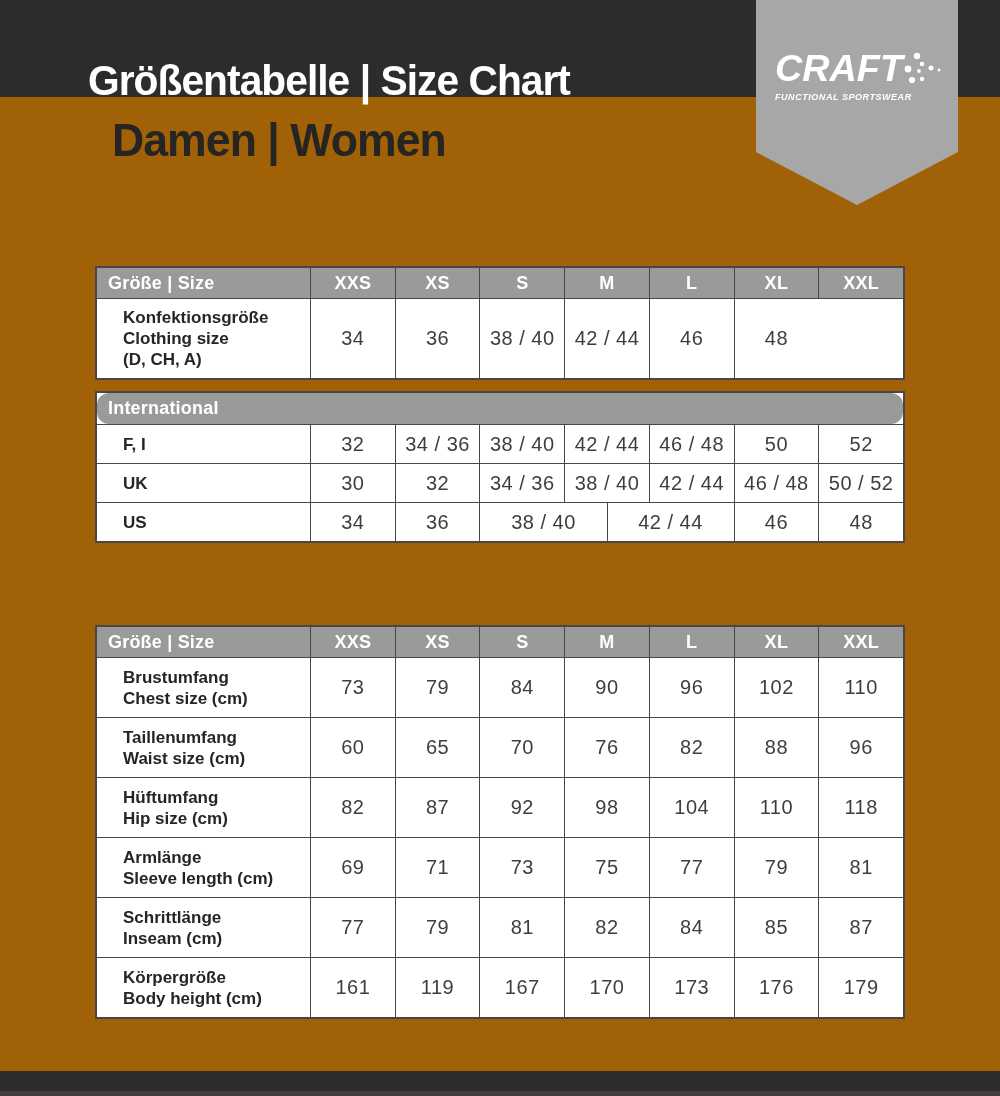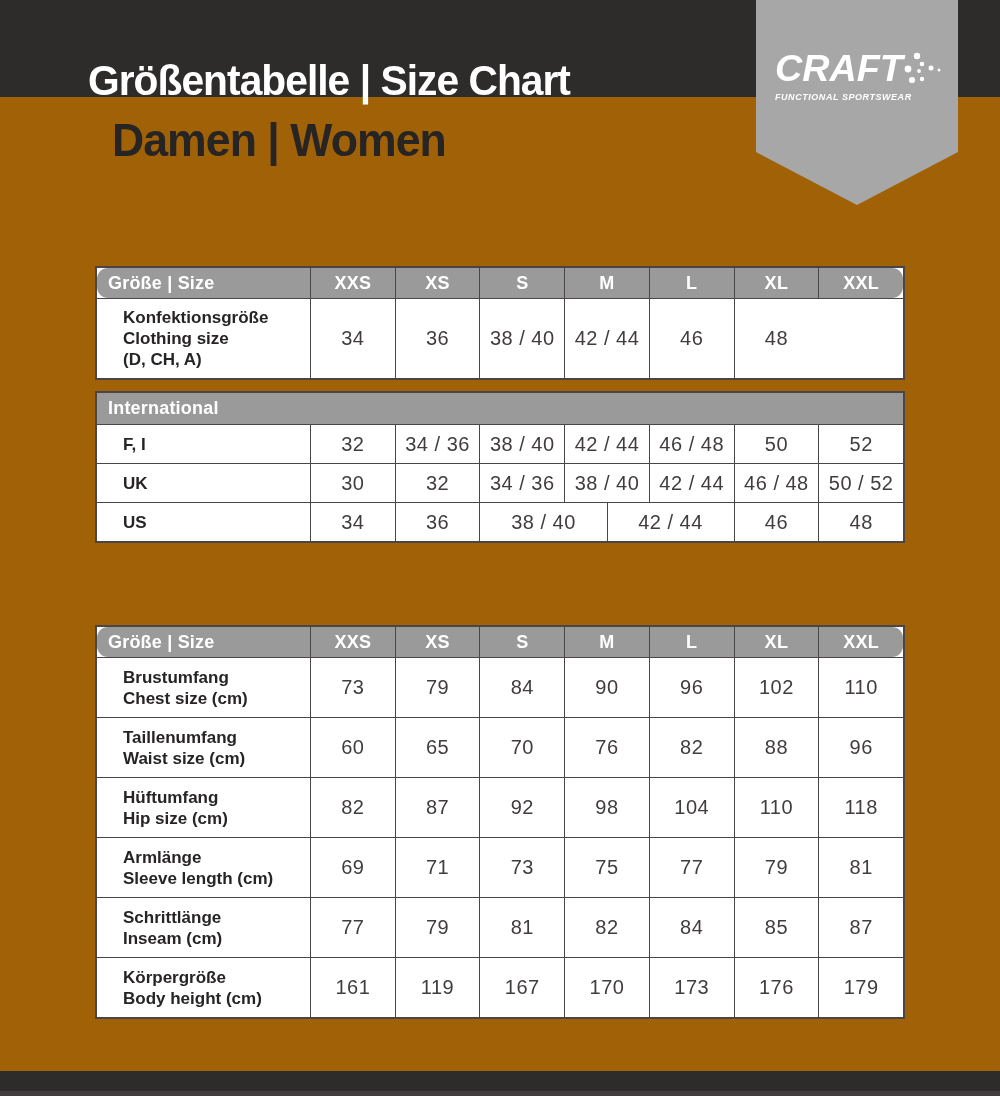--- a/index.html
+++ b/index.html
@@ -33,23 +33,23 @@
   }
   .dots{position:absolute;left:148px;top:49px;}
   
   .block{position:absolute;left:95px;width:810px;border:2px solid #4a4647;box-sizing:border-box;background:#fff;}
   .block-a{top:266px;}
   .block-b{top:391px;}
   .block-c{top:625px;}
   .grid-row{display:grid;grid-template-columns:213px repeat(14,1fr);align-items:center;box-sizing:border-box;}
   .grid-row + .grid-row{border-top:1.5px solid #4a4647;}
   .grid-row > div + div{border-left:1.5px solid #4a4647;align-self:stretch;display:flex;align-items:center;justify-content:center;}
-  .h-head{height:30px;border-radius:11px;}
+  .h-head{height:30px;}
   .h-big{height:80px;}
-  .h-int{height:31px;}
+  .h-int{height:31px;border-radius:12px;}
   .h-mid{height:39px;}
   .h-data{height:60px;}
   .gray{background:#9a9a9a;}
   .hlabel{color:#ffffff;font-weight:bold;font-size:18px;padding-left:11px;letter-spacing:.2px;}
   .hsize{color:#ffffff;font-weight:bold;font-size:18px;text-align:center;letter-spacing:.3px;}
   .rlabel{font-weight:bold;font-size:17px;color:#272425;padding-left:26px;line-height:21px;}
   .val{font-size:20px;color:#413d3e;text-align:center;letter-spacing:.5px;}
   .s2{grid-column:span 2;}
   .s3{grid-column:span 3;}
   .span-all{grid-column:1 / -1;justify-content:flex-start !important;}

